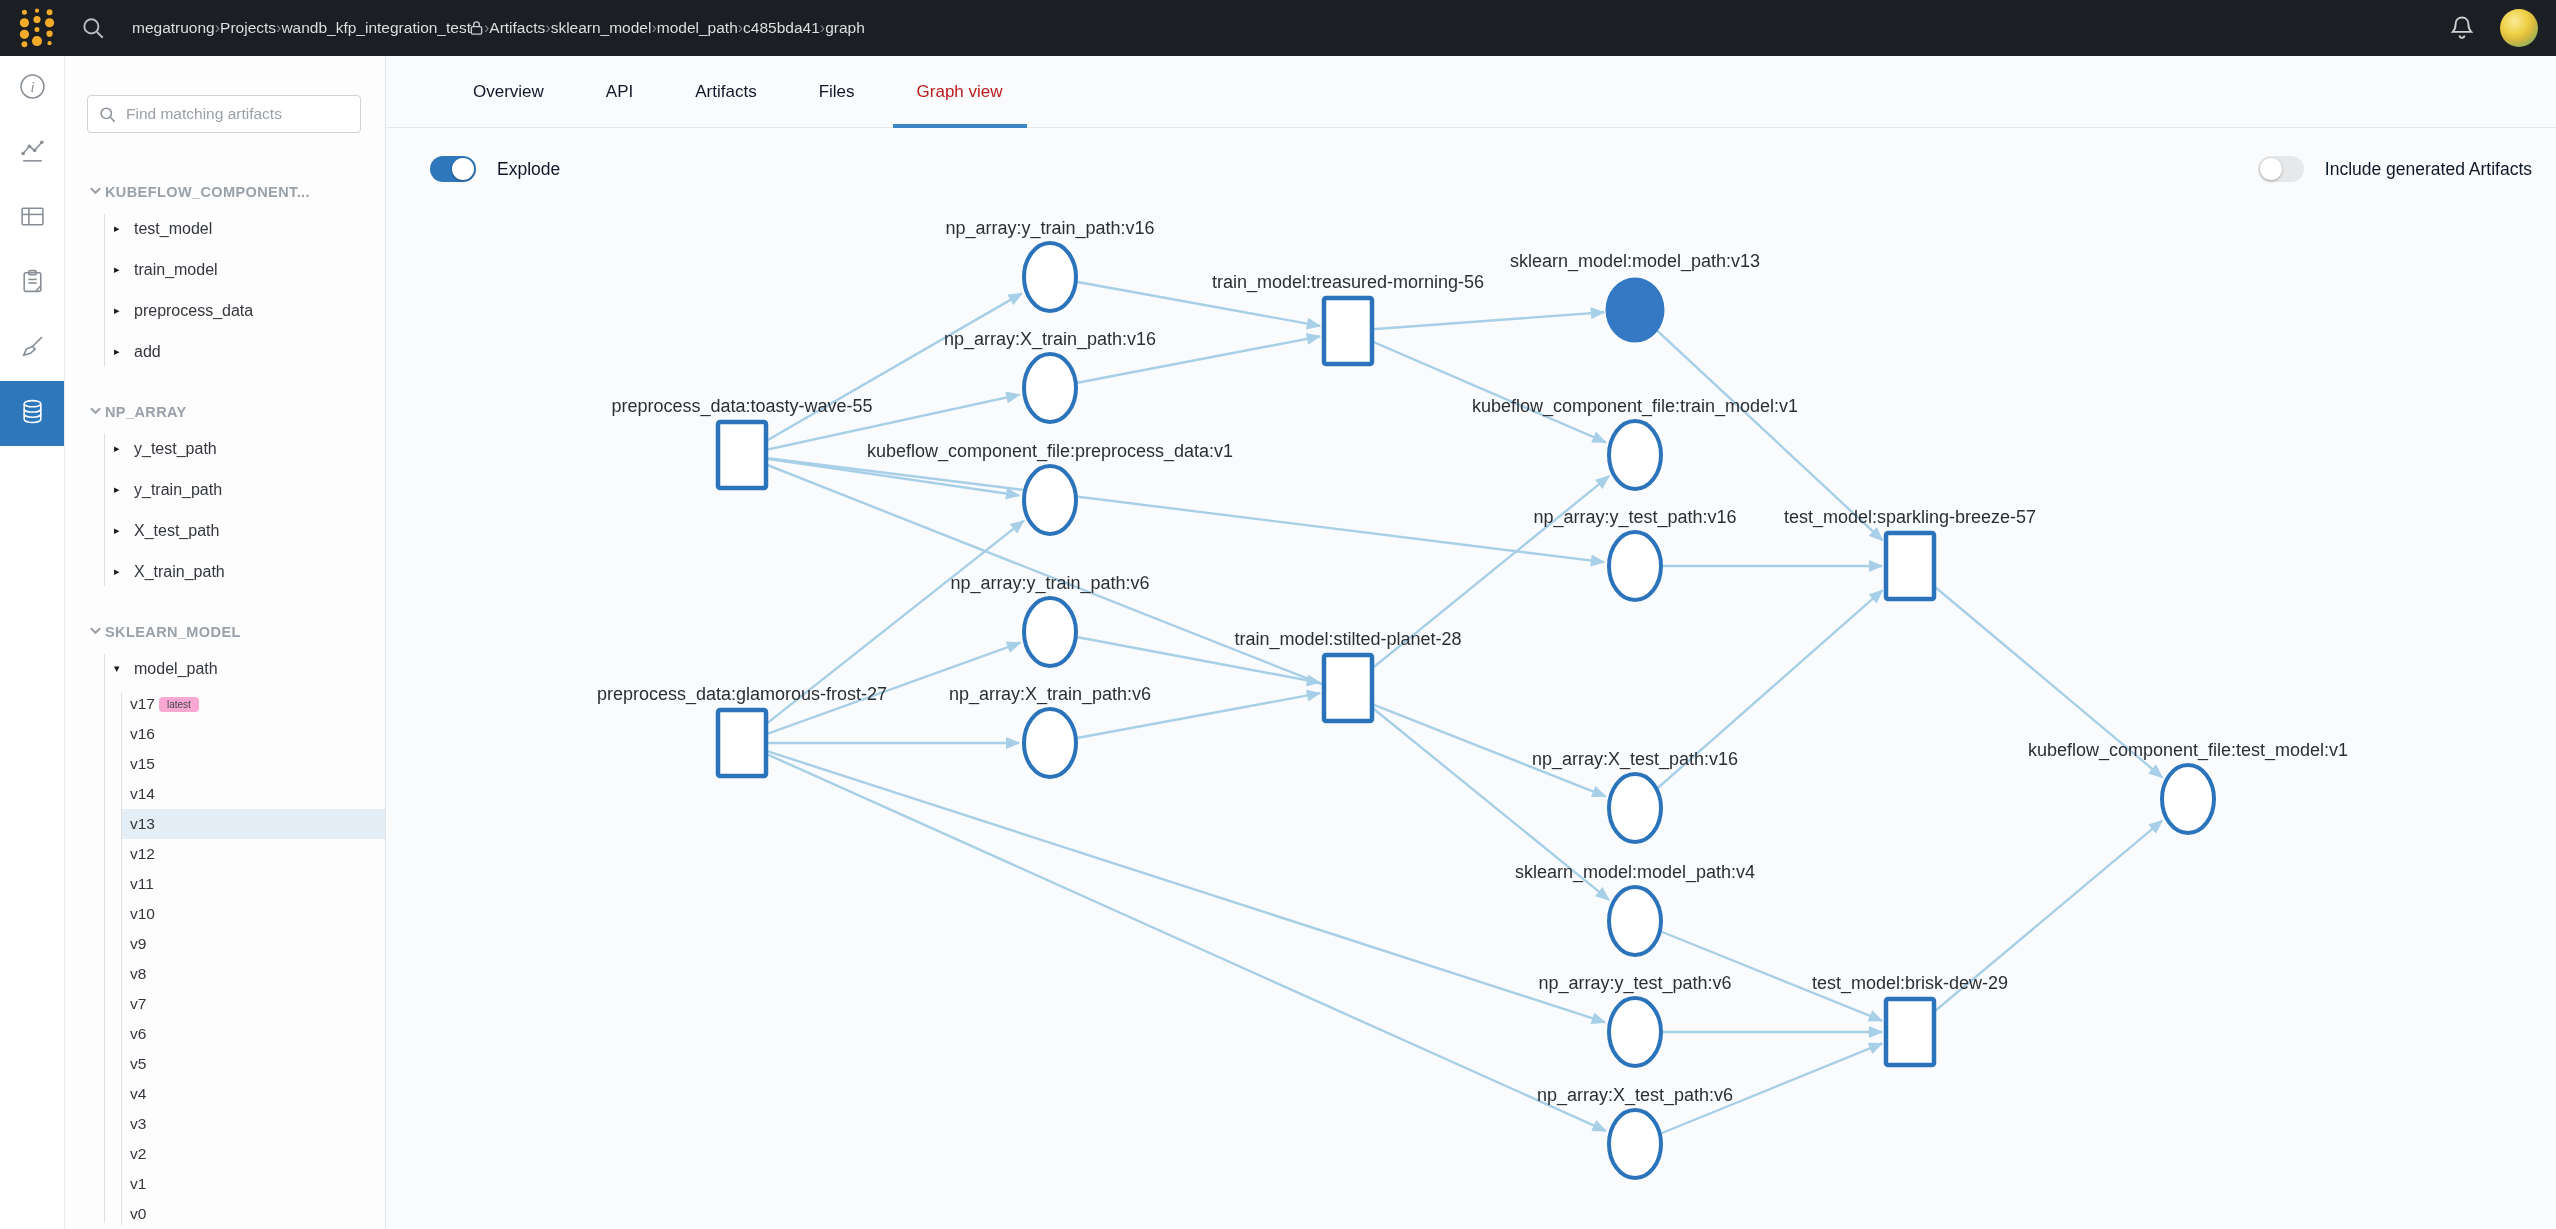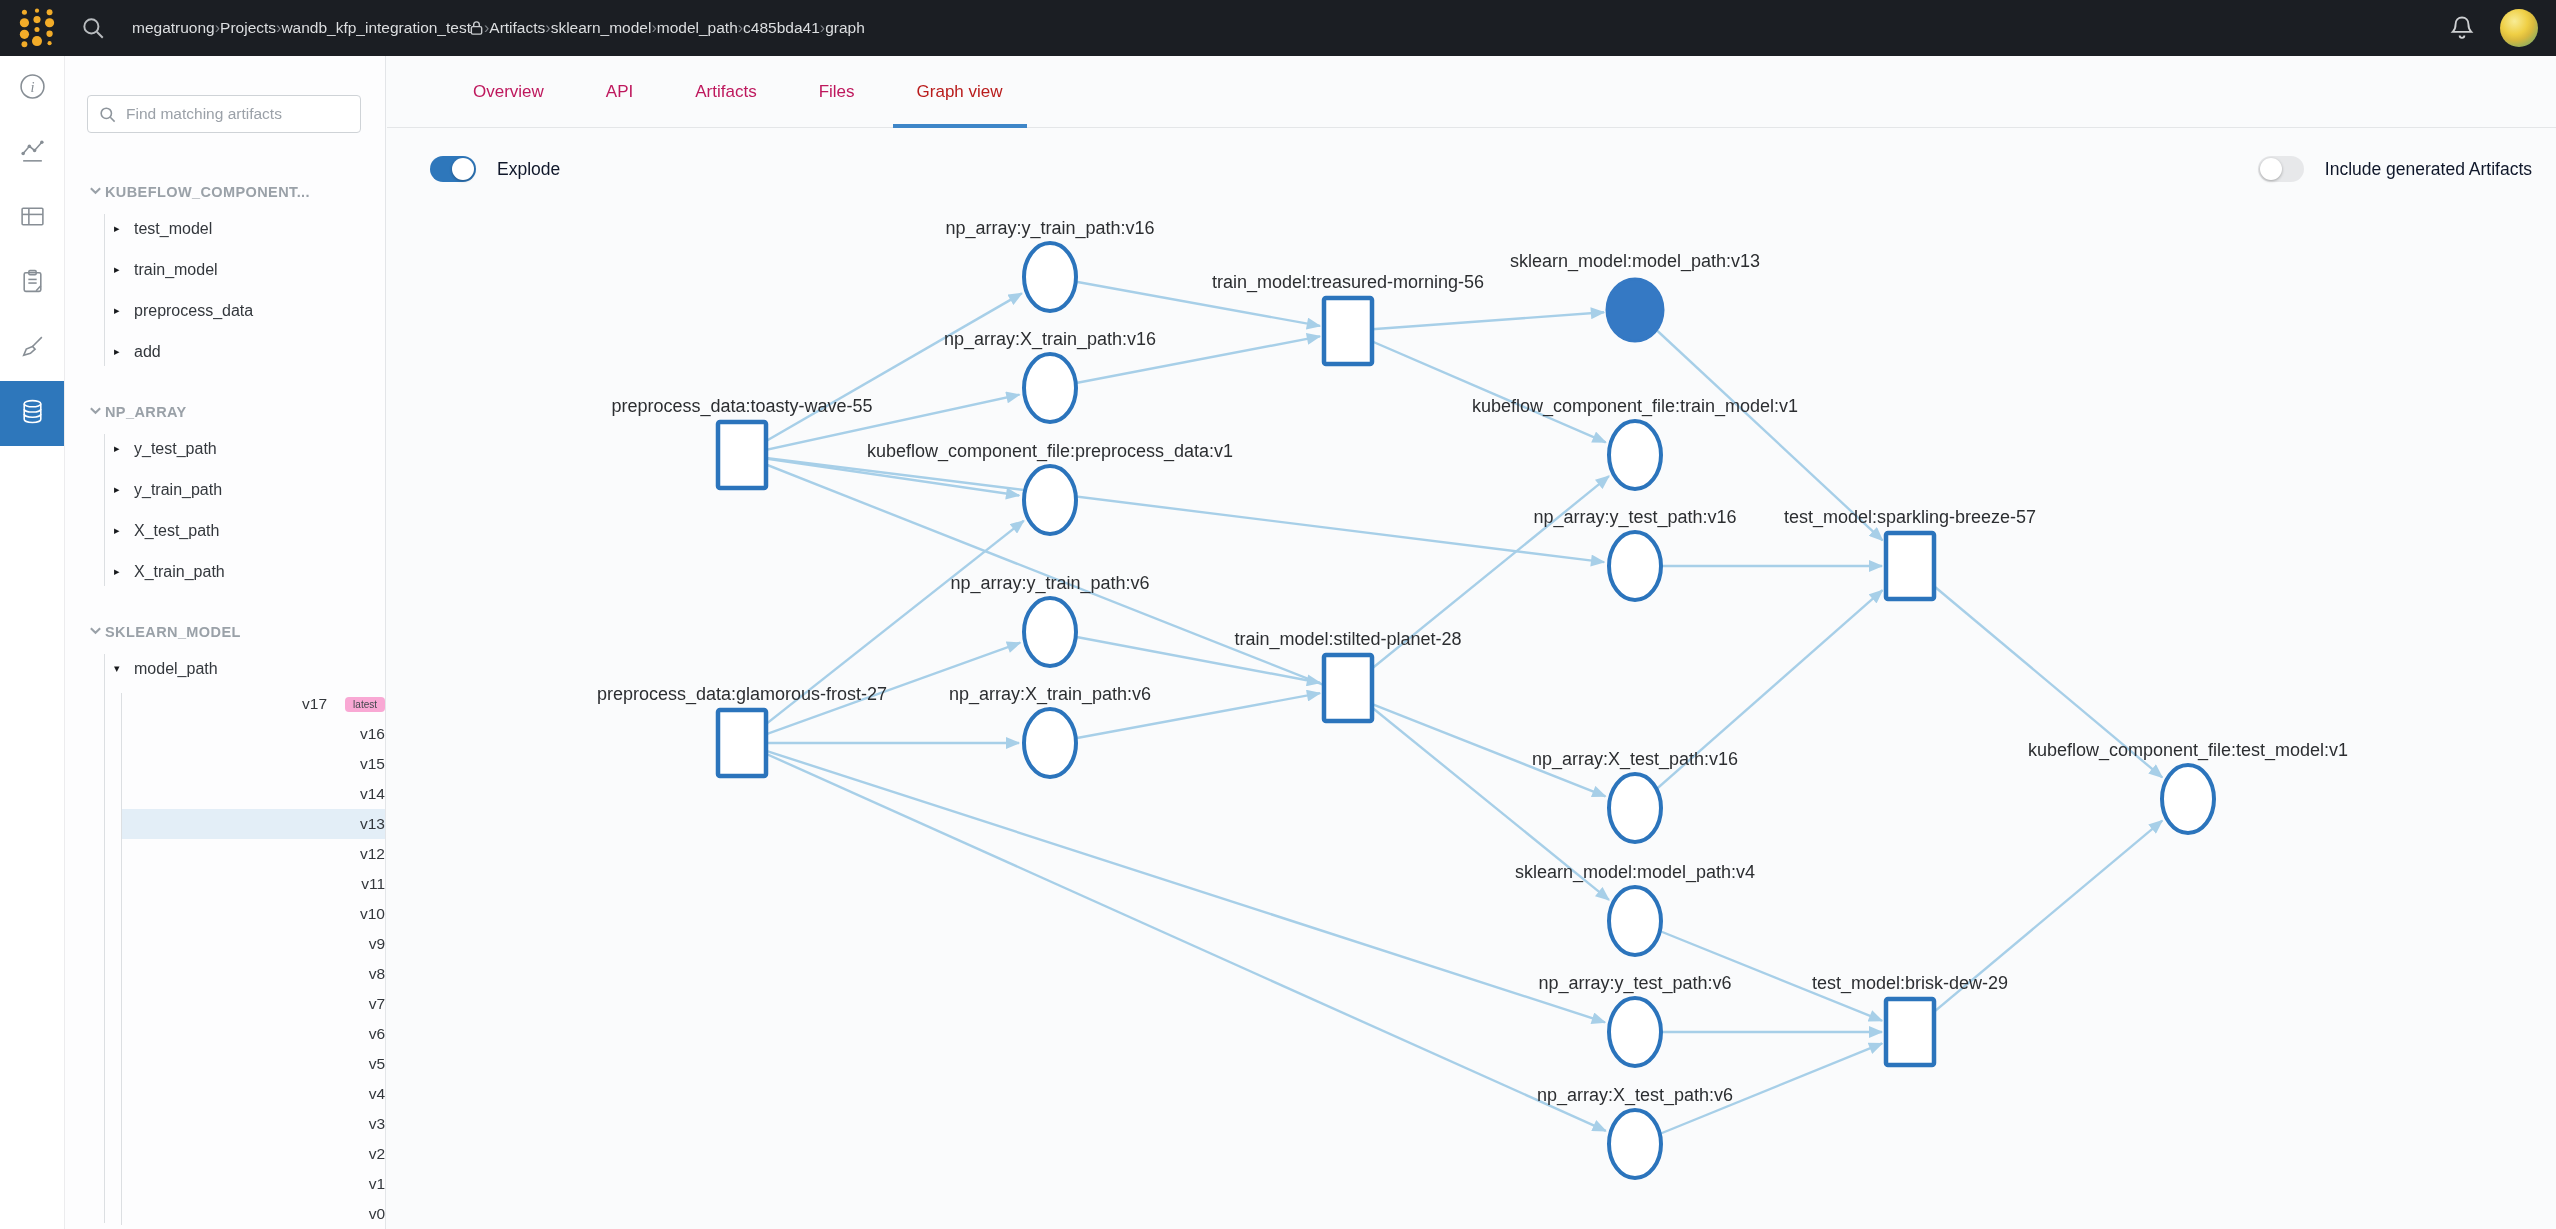--- a/index.html
+++ b/index.html
@@ -41,29 +41,29 @@
   .section { margin-top:26px; }
   .section-header { display:flex; align-items:center; gap:3px; padding-left:24px; height:28px;
                     color:#9aa1a8; font-weight:bold; font-size:14.5px; letter-spacing:.4px; cursor:pointer;
                     white-space:nowrap; }
   .section-children { position:relative; margin-left:39px; margin-top:2px; }
   .section-children::before { content:''; position:absolute; left:0; top:6px; bottom:6px; width:1px; background:#dcdfe2; }
   .tree-item { display:flex; align-items:center; gap:11px; padding-left:10px; height:41px; font-size:16px; cursor:pointer; }
   .tri { color:#17191c; font-size:11px; width:9px; }
   .versions { position:relative; margin-left:17px; }
   .versions::before { content:''; position:absolute; left:0; top:4px; bottom:4px; width:1px; background:#dcdfe2; }
-  .version-row { display:flex; align-items:center; gap:18px; height:30px; padding-left:9px; font-size:15.5px;
-                 cursor:pointer; color:#33373c;justify-content:flex-end; }
+  .version-row { display:flex; align-items:center; gap:4px; height:30px; padding-left:9px; font-size:15.5px;
+                 cursor:pointer; color:#33373c; }
   .version-row.selected { background:#e3eef7; }
   .badge { background:#f9a8d4; border-radius:4px; padding:2px 8px; font-size:10px; color:#43474d; }
 
   
   .main { position:absolute; top:56px; left:387px; width:2169px; height:1173px; background:#fafbfc; }
   .tabs { display:flex; align-items:stretch; height:72px; padding-left:62px; border-bottom:1px solid #e4e6e8; }
-  .tab { display:flex; align-items:center; padding:0 24px; margin-right:14px; font-size:17px; color:#be185d;
+  .tab { display:flex; align-items:center; padding:0 24px; margin-right:14px; font-size:17px; color:#0f172a;
          cursor:pointer; position:relative; }
   .tab.active { color:#b91c1c; }
   .tab.active::after { content:''; position:absolute; left:0; right:0; bottom:-1px; height:4px; background:#3e86c8; }
 
   .toggle-group { position:absolute; display:flex; align-items:center; gap:21px; top:100px; }
   .toggle-group.left { left:43px; }
   .toggle-group.right { right:24px;text-align:right; }
   .toggle { width:46px; height:26px; border-radius:13px; position:relative; cursor:pointer; }
   .toggle.on { background:#2e77bb; }
   .toggle.off { background:#e7e8ea; }

